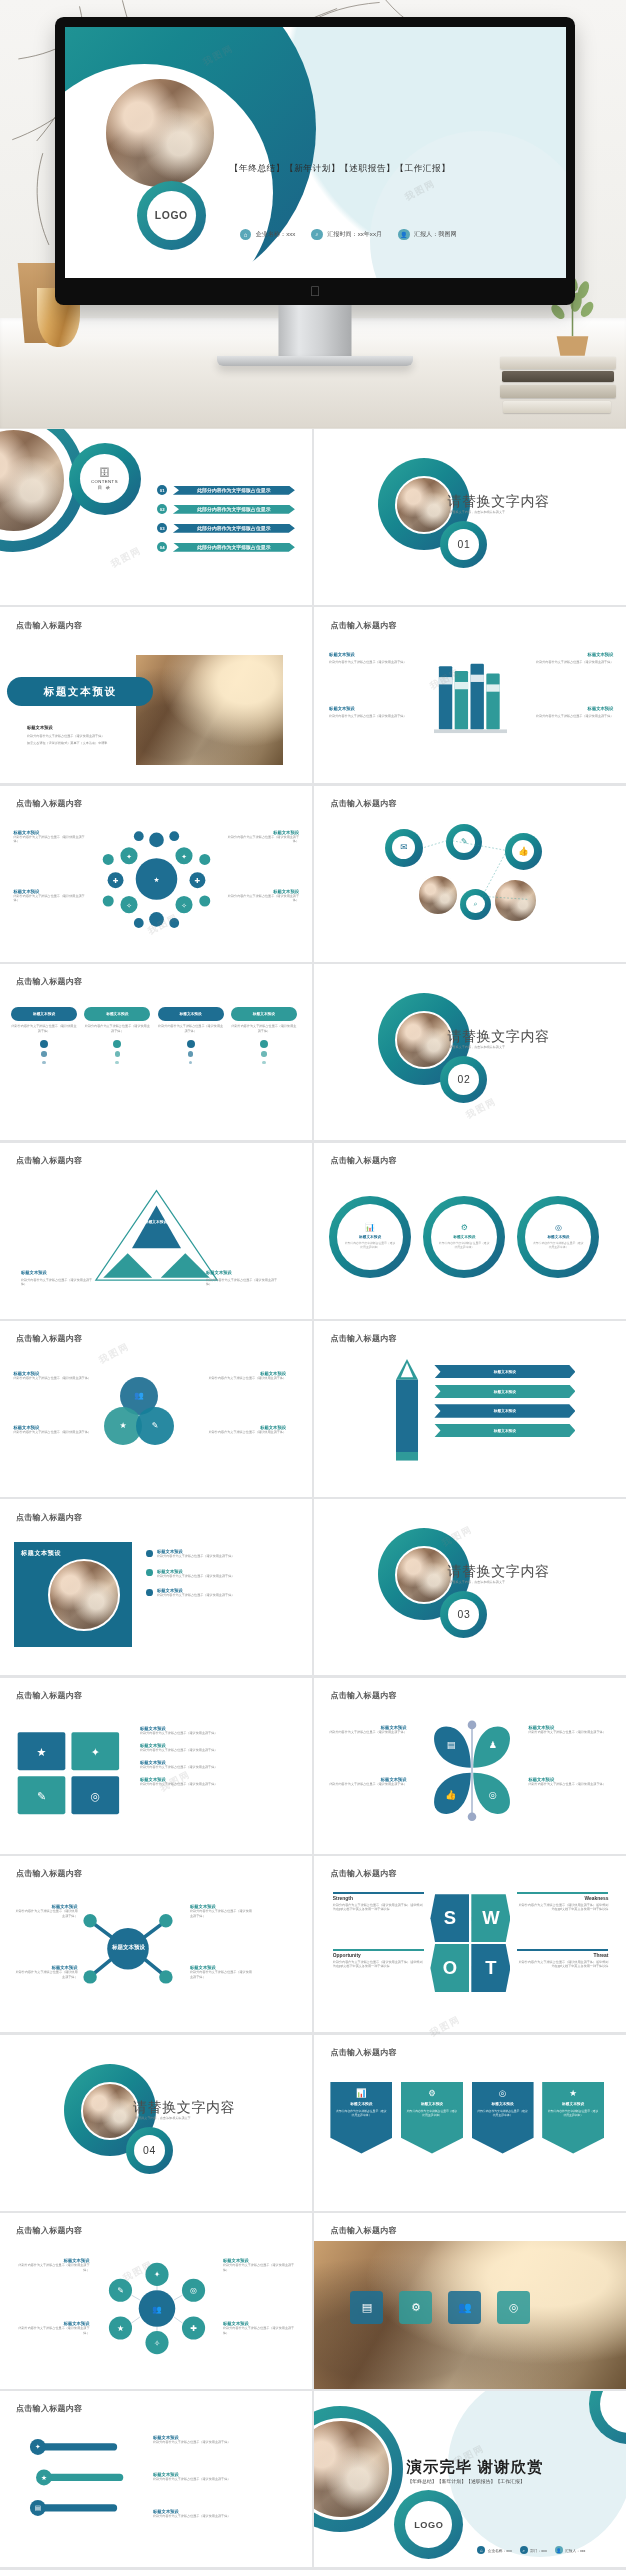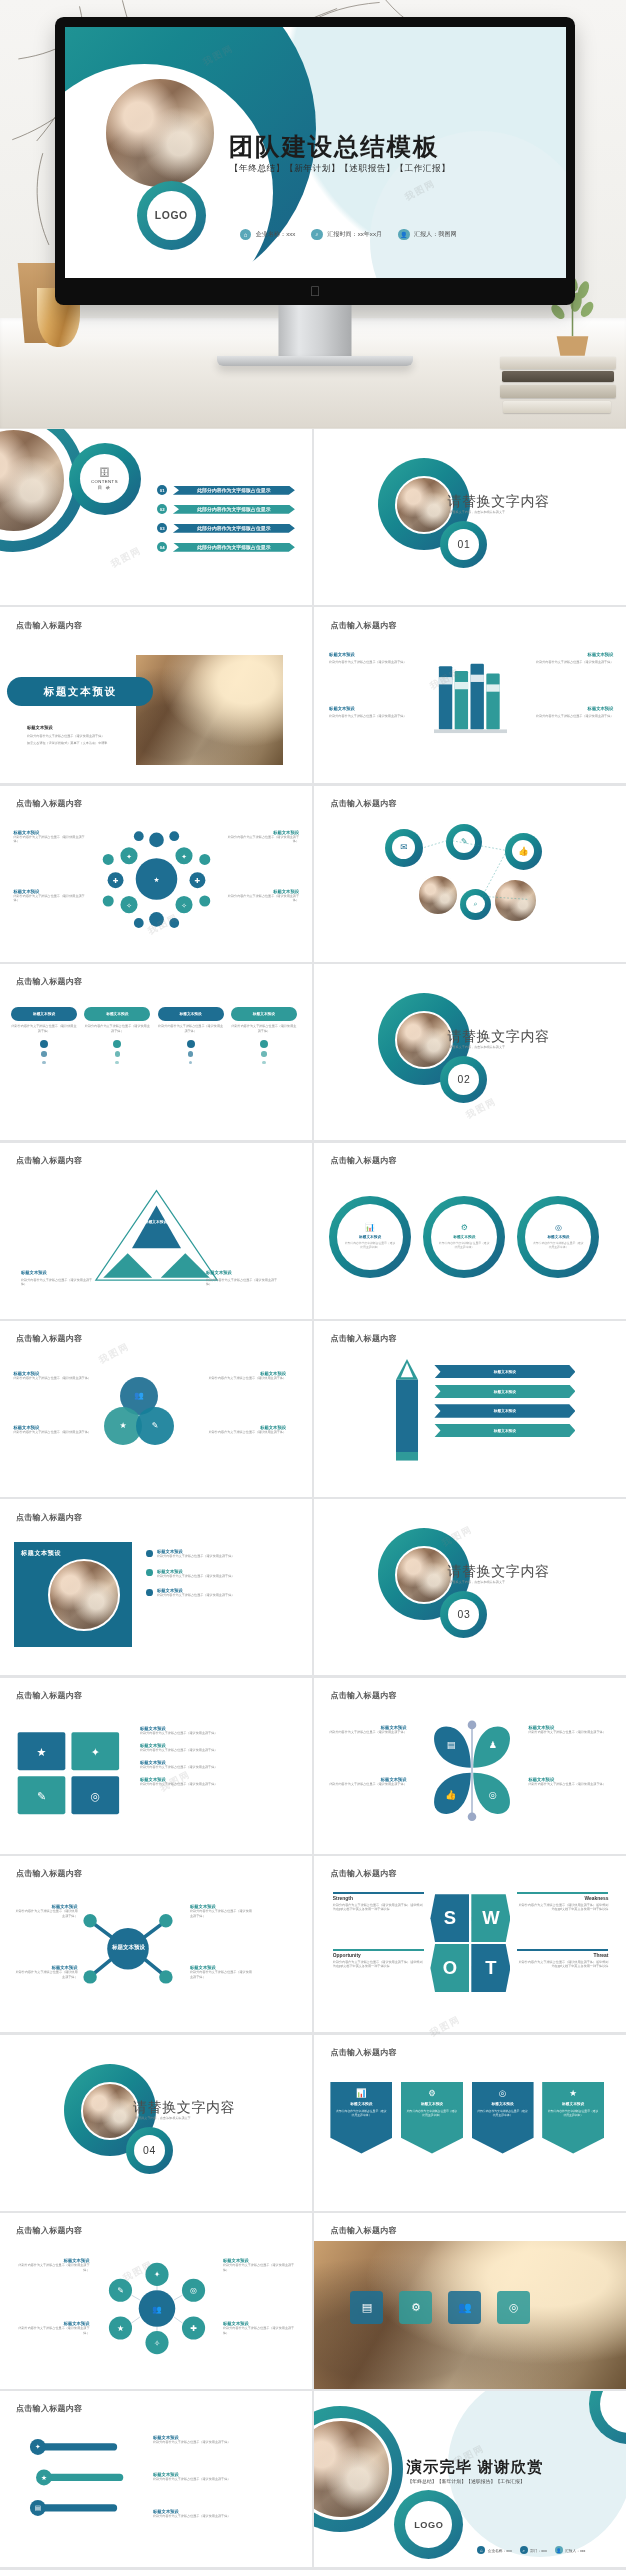--- a/index.html
+++ b/index.html
@@ -208,21 +208,20 @@
         <div style="position:absolute;left:-92px;top:-70px;width:343px;height:343px;border-radius:50%;background:linear-gradient(135deg,#2aa39a 0%,#17868f 42%,#1b5f86 100%)"></div>
         <div style="position:absolute;left:-49px;top:37px;width:257px;height:257px;border-radius:50%;background:#ffffff"></div>
 
         <div class="photo-circle" style="left:37px;top:48px;width:116px;height:116px;border-width:4.9px"></div>
 
         <div style="position:absolute;left:72px;top:154px;width:69px;height:69px;border-radius:50%;background:linear-gradient(140deg,#2aa39a,#1b6a8c)"></div>
         <div style="position:absolute;left:82px;top:164px;width:49px;height:49px;border-radius:50%;background:#fff;display:flex;align-items:center;justify-content:center;">
           <span style="font-size:10.4px;font-weight:bold;color:#4a4a4a;letter-spacing:0.6px">LOGO</span>
         </div>
 
-        <h1 class="cn" style="position:absolute;left:164px;top:103px;font-size:24.5px;font-weight:bold;color:#1d1d1d;letter-spacing:1.8px">团队建设总结模板</h1>
         <div class="cn" style="position:absolute;left:165px;top:136px;font-size:8.6px;color:#2c2c2c;letter-spacing:0.6px">【年终总结】【新年计划】【述职报告】【工作汇报】</div>
 
         <div style="position:absolute;left:175px;top:202px;display:flex;align-items:center;gap:16px">
           <div style="display:flex;align-items:center;gap:4.3px">
             <span style="width:11.6px;height:11.6px;border-radius:50%;background:#59a7b8;display:flex;align-items:center;justify-content:center;color:#fff;font-size:6.1px">⌂</span>
             <span style="font-size:6.1px;color:#4a4a4a">企业名称：xxx</span>
           </div>
           <div style="display:flex;align-items:center;gap:4.3px">
             <span style="width:11.6px;height:11.6px;border-radius:50%;background:#59a7b8;display:flex;align-items:center;justify-content:center;color:#fff;font-size:5.5px">⌕</span>
             <span style="font-size:6.1px;color:#4a4a4a">汇报时间：xx年xx月</span>

